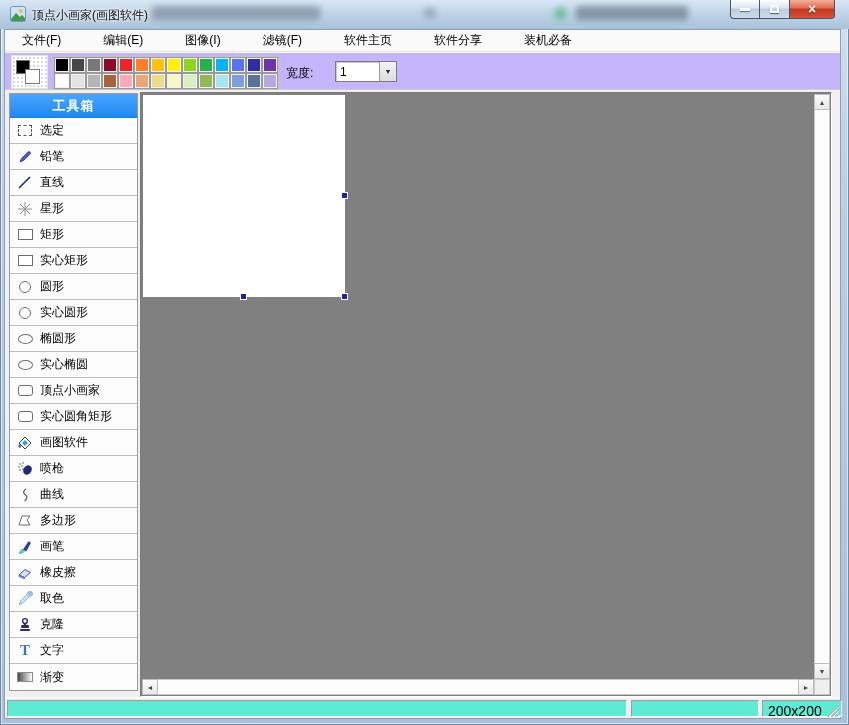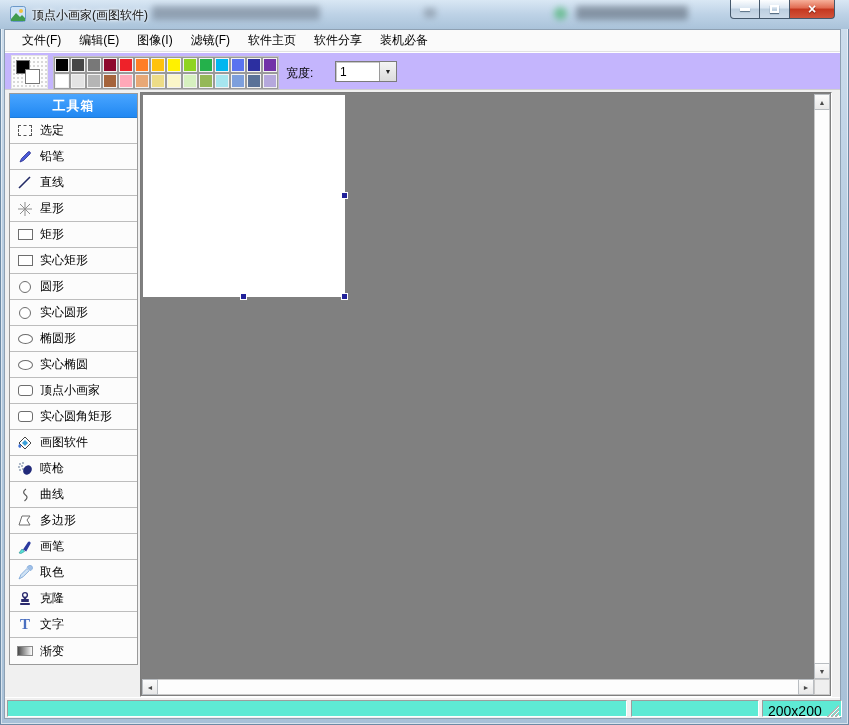--- a/index.html
+++ b/index.html
@@ -32,21 +32,21 @@
     background:linear-gradient(180deg,#f6b09a,#e06a50 45%,#c4371f 50%,#d2533a);
     text-shadow:0 1px 1px #7c1d0d; }
   .glyph-min { width:10px; height:3px; background:#fff; box-shadow:0 1px 1px #5a7186; }
   .glyph-max { width:9px; height:8px; border:2px solid #fff; box-shadow:0 1px 1px #5a7186; }
 
   
   .app { position:absolute; left:4px; top:29px; width:837px; height:690px;
     background:#f0f0f0; border:1px solid #8ea0b2; }
 
   .menubar { position:absolute; left:0; top:0; width:100%; height:22px; background:#fafafa;
-    border-bottom:1px solid #e2e2e2; display:flex; align-items:center; padding-left:8px; }
+    border-bottom:1px solid #e2e2e2; display:flex; align-items:center; padding-left:8px;gap:24px; }
   .menu-item { font-size:12px; color:#000; padding:3px 9px; cursor:default; }
 
   .toolbar { position:absolute; left:0; top:22px; width:100%; height:38px; background:#c4b5fd;
     border-top:1px solid #fff; border-bottom:1px solid #cfcfcf; }
   .fgbg { position:absolute; left:6px; top:2px; width:37px; height:34px; background:#fdfdfd;
     border:1px solid #e3e3e3;
     background-image:radial-gradient(#d9d9d9 1px, transparent 1px); background-size:4px 4px; }
   .fg-swatch { position:absolute; left:4px; top:4px; width:14px; height:14px; border:1px solid #777; }
   .bg-swatch { position:absolute; left:13px; top:13px; width:15px; height:15px; border:1px solid #777; }
   .palette { position:absolute; left:48px; top:3px; display:grid;
@@ -334,20 +334,29 @@
           <svg width="16" height="16" viewBox="0 0 16 16">
             <path d="M2 14 L5 10 L7.5 12.5 L4 14.5 Z" fill="#54E0D8" stroke="#2a8f8f" stroke-width="0.6"></path>
             <path d="M6 10.5 L11 3 a1.6 1.6 0 0 1 2.6 1.6 L9.2 12.4 Z" fill="#2B3A9F"></path>
           </svg>
         </span>
         <span class="tlabel">画笔</span>
       </div>
       <div class="tool">
         <span class="ticon">
           <svg width="16" height="16" viewBox="0 0 16 16">
+            <path d="M2 10 L8 4.5 L13.5 7.5 L7.5 12.5 Z" fill="#D9E2FA" stroke="#3A4FB8" stroke-width="1"></path>
+            <path d="M2 10 L7.5 12.5 L7.5 14 L2 11.5 Z" fill="#8fa3e8" stroke="#3A4FB8" stroke-width="0.6"></path>
+          </svg>
+        </span>
+        <span class="tlabel">橡皮擦</span>
+      </div>
+      <div class="tool">
+        <span class="ticon">
+          <svg width="16" height="16" viewBox="0 0 16 16">
             <path d="M2 14 L4 9.5 L10 3.5 L12.2 5.7 L6.2 11.7 Z" fill="#CFE2F4" stroke="#7FA8D8" stroke-width="0.9"></path>
             <path d="M10 2.2 l3.6 3.6 l1.2-1.2 a1.4 1.4 0 0 0 -3.6-3.6 Z" fill="#9FC0E8" stroke="#7FA8D8" stroke-width="0.7"></path>
           </svg>
         </span>
         <span class="tlabel">取色</span>
       </div>
       <div class="tool">
         <span class="ticon">
           <svg width="16" height="16" viewBox="0 0 16 16">
             <circle cx="8" cy="4" r="2.4" fill="none" stroke="#2B2B6F" stroke-width="1.4"></circle>

